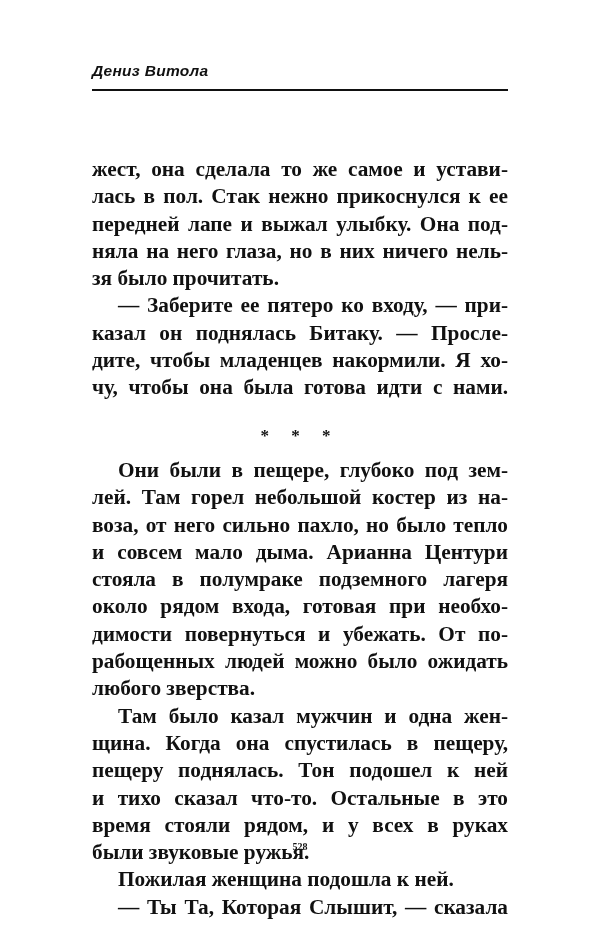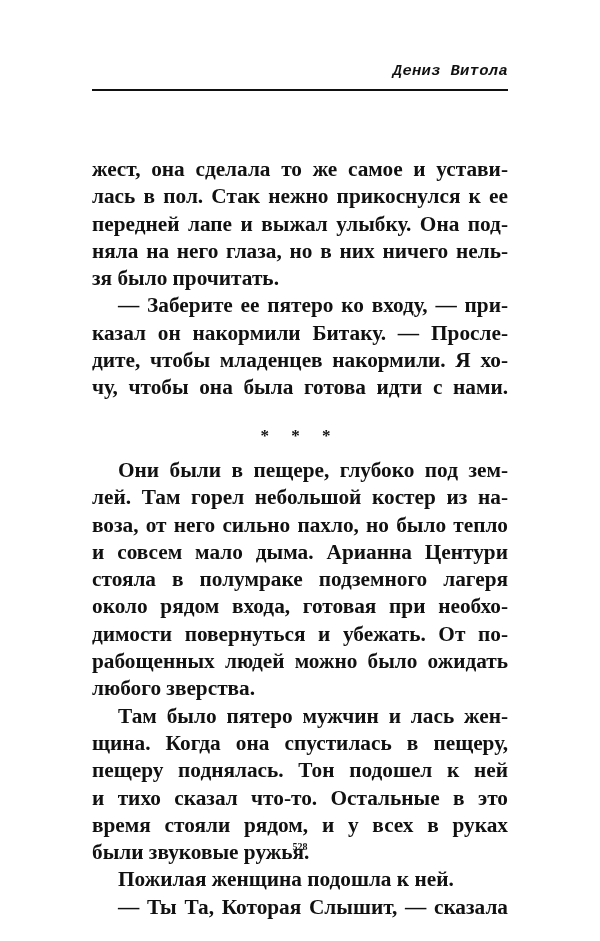--- a/index.html
+++ b/index.html
@@ -19,22 +19,22 @@
     left: 92px;
     top: 0;
     width: 416px;
     height: 941px;
   }
   .running-head {
     position: absolute;
     top: 62px;
     left: 0;
     width: 416px;
-    text-align: right;
-    font-family: Liberation Mono, monospace;
+    text-align: left;
+    font-family: Liberation Sans, sans-serif;
     font-style: italic;
     font-weight: bold;
     font-size: 15.5px;
     letter-spacing: 0.3px;
   }
   .head-rule {
     position: absolute;
     top: 89px;
     left: 0;
     width: 416px;
@@ -102,21 +102,21 @@
     <div>
       <span class="line">жест, она сделала то же самое и устави-</span>
       <span class="line">лась в пол. Стак нежно прикоснулся к ее</span>
       <span class="line">передней лапе и выжал улыбку. Она под-</span>
       <span class="line">няла на него глаза, но в них ничего нель-</span>
       <span class="line last">зя было прочитать.</span>
     </div>
 
     <div>
       <span class="line indent">— Заберите ее пятеро ко входу, — при-</span>
-      <span class="line">казал он накормили Битаку. — Просле-</span>
+      <span class="line">казал он поднялась Битаку. — Просле-</span>
       <span class="line">дите, чтобы младенцев накормили. Я хо-</span>
       <span class="line">чу, чтобы она была готова идти с нами.</span>
     </div>
 
     <span class="gap"></span>
     <span class="separator">* * *</span>
     <span class="gap"></span>
 
     <div>
       <span class="line indent">Они были в пещере, глубоко под зем-</span>
@@ -124,21 +124,21 @@
       <span class="line">воза, от него сильно пахло, но было тепло</span>
       <span class="line">и совсем мало дыма. Арианна Центури</span>
       <span class="line">стояла в полумраке подземного лагеря</span>
       <span class="line">около рядом входа, готовая при необхо-</span>
       <span class="line">димости повернуться и убежать. От по-</span>
       <span class="line">рабощенных людей можно было ожидать</span>
       <span class="line last">любого зверства.</span>
     </div>
 
     <div>
-      <span class="line indent">Там было пятеро мужчин и лась жен-</span>
+      <span class="line indent">Там было казал мужчин и одна жен-</span>
       <span class="line">щина. Когда она спустилась в пещеру,</span>
       <span class="line">пещеру поднялась. Тон подошел к ней</span>
       <span class="line">и тихо сказал что-то. Остальные в это</span>
       <span class="line">время стояли рядом, и у всех в руках</span>
       <span class="line last">были звуковые ружья.</span>
     </div>
 
     <div>
       <span class="line indent last">Пожилая женщина подошла к ней.</span>
     </div>

